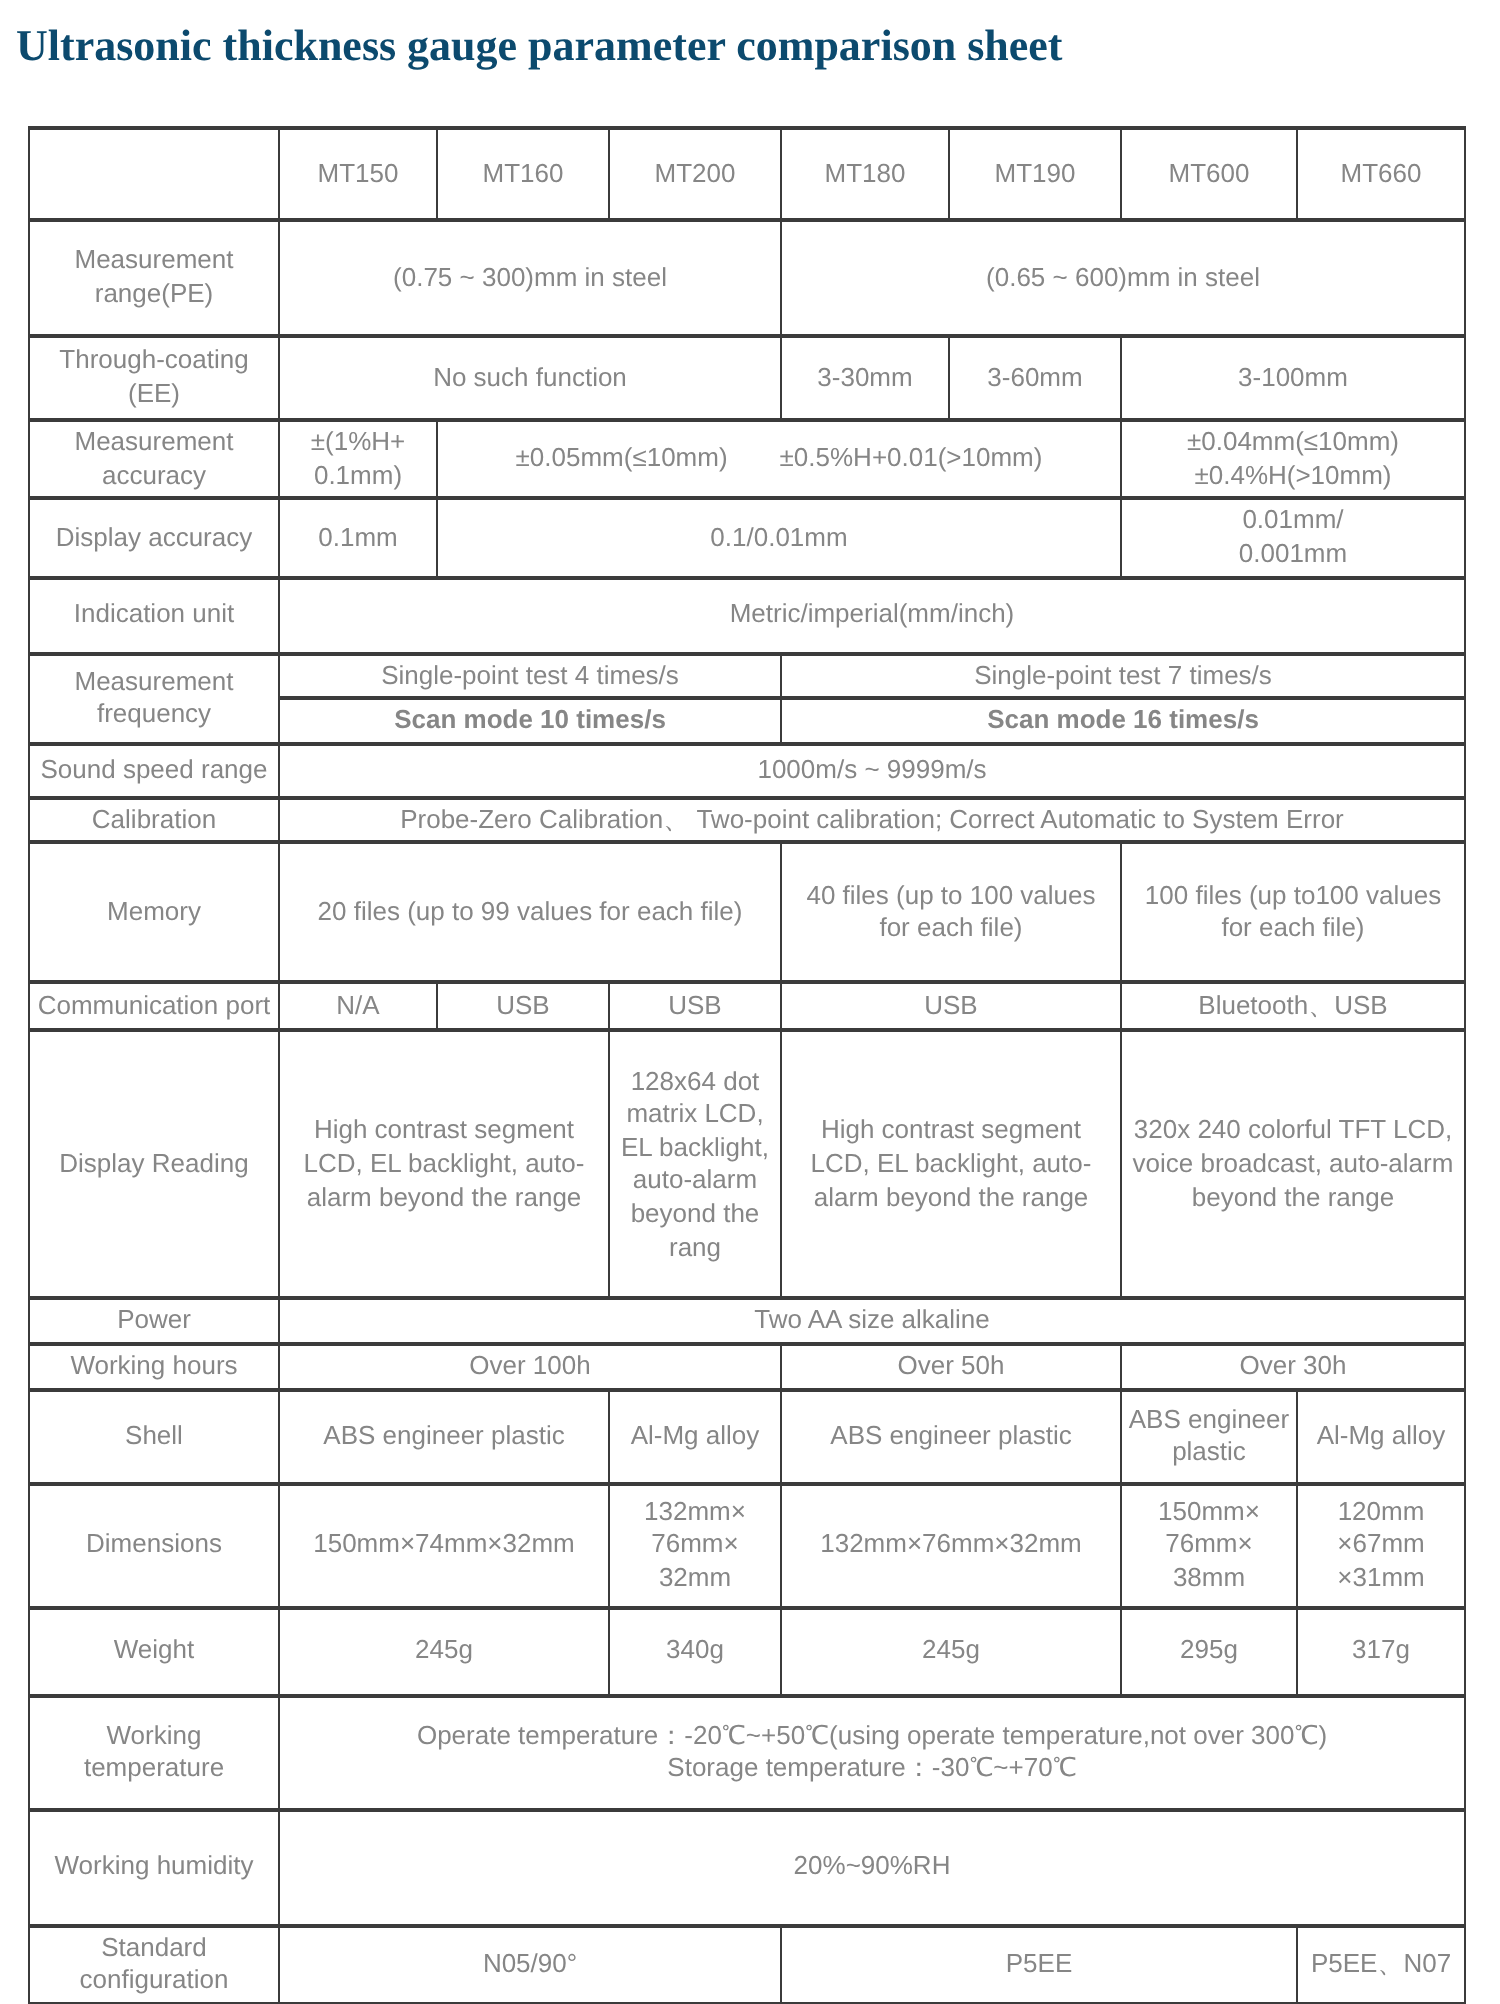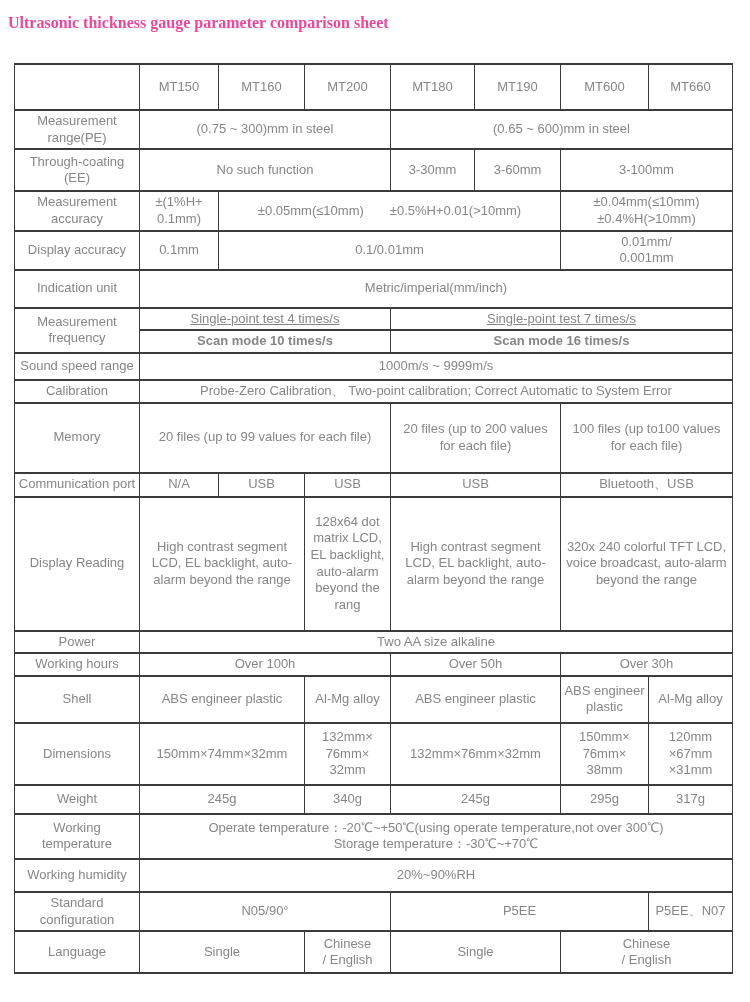--- a/index.html
+++ b/index.html
@@ -4,23 +4,23 @@
 <style>
   html,body{margin:0;padding:0;}
   body{
     width:750px;height:1002px;background:#ffffff;overflow:hidden;
     font-family:"Liberation Sans", sans-serif;
   }
   .page-title{
     margin:9px 16px 0 8px;
     font-family:"Liberation Serif", serif;
     font-weight:bold;
-    font-size:16px;
+    font-size:22px;
     line-height:27px;
-    color:#ec4899;
+    color:#0c4a6e;
     letter-spacing:0px;
   }
   table.spec{
     border-collapse:collapse;
     table-layout:fixed;
     margin:27px 0 0 14px;
     width:718px;
   }
   table.spec td{
     border:1px solid #3b3b3b;
@@ -44,21 +44,21 @@
     text-align:left;
     padding-left:8px;
     padding-right:6px;
   }
   td.indent{
     text-align:left;
     padding-left:48px;
   }
   td.small{font-size:11.8px;}
   
-  td.tb{border-bottom-width:1px;text-decoration:underline;}
+  td.tb{border-bottom-width:1px;}
   td.tt{border-top-width:1px;font-weight:bold;}
 </style>
 </head>
 <body>
 
 <h1 class="page-title">Ultrasonic thickness gauge parameter comparison sheet</h1>
 
 <table class="spec">
   <colgroup>
     <col style="width:125px">
@@ -76,21 +76,21 @@
     <td class="lbl"></td>
     <td>MT150</td>
     <td>MT160</td>
     <td>MT200</td>
     <td>MT180</td>
     <td>MT190</td>
     <td>MT600</td>
     <td>MT660</td>
   </tr>
 
-  <tr style="height:39px">
+  <tr style="height:58px">
     <td class="lbl">Measurement range(PE)</td>
     <td colspan="3">(0.75 ~ 300)mm in steel</td>
     <td colspan="4">(0.65 ~ 600)mm in steel</td>
   </tr>
 
   <tr style="height:42px">
     <td class="lbl">Through-coating (EE)</td>
     <td colspan="3">No such function</td>
     <td>3-30mm</td>
     <td>3-60mm</td>
@@ -135,21 +135,21 @@
   </tr>
 
   <tr style="height:22px">
     <td class="lbl">Calibration</td>
     <td colspan="7">Probe-Zero Calibration、 Two-point calibration; Correct Automatic to System Error</td>
   </tr>
 
   <tr style="height:70px">
     <td class="lbl">Memory</td>
     <td colspan="3">20 files (up to 99 values for each file)</td>
-    <td colspan="2" class="left">20 files (up to 200 values for each file)</td>
+    <td colspan="2" class="left">40 files (up to 100 values for each file)</td>
     <td colspan="2" class="left">100 files (up to100 values for each file)</td>
   </tr>
 
   <tr style="height:24px">
     <td class="lbl">Communication port</td>
     <td>N/A</td>
     <td>USB</td>
     <td>USB</td>
     <td colspan="2">USB</td>
     <td colspan="2">Bluetooth、USB</td>
@@ -192,36 +192,36 @@
 32mm</td>
     <td colspan="2">132mm×76mm×32mm</td>
     <td>150mm×
 76mm×
 38mm</td>
     <td>120mm
 ×67mm
 ×31mm</td>
   </tr>
 
-  <tr style="height:29px">
+  <tr style="height:44px">
     <td class="lbl">Weight</td>
     <td colspan="2">245g</td>
     <td>340g</td>
     <td colspan="2">245g</td>
     <td>295g</td>
     <td>317g</td>
   </tr>
 
-  <tr style="height:45px">
+  <tr style="height:57px">
     <td class="lbl">Working temperature</td>
     <td colspan="7" class="indent">Operate temperature：-20℃~+50℃(using operate temperature,not over 300℃)
 Storage temperature：-30℃~+70℃</td>
   </tr>
 
-  <tr style="height:33px">
+  <tr style="height:58px">
     <td class="lbl">Working humidity</td>
     <td colspan="7">20%~90%RH</td>
   </tr>
 
   <tr style="height:37px">
     <td class="lbl">Standard configuration</td>
     <td colspan="3">N05/90°</td>
     <td colspan="3">P5EE</td>
     <td>P5EE、N07</td>
   </tr>

